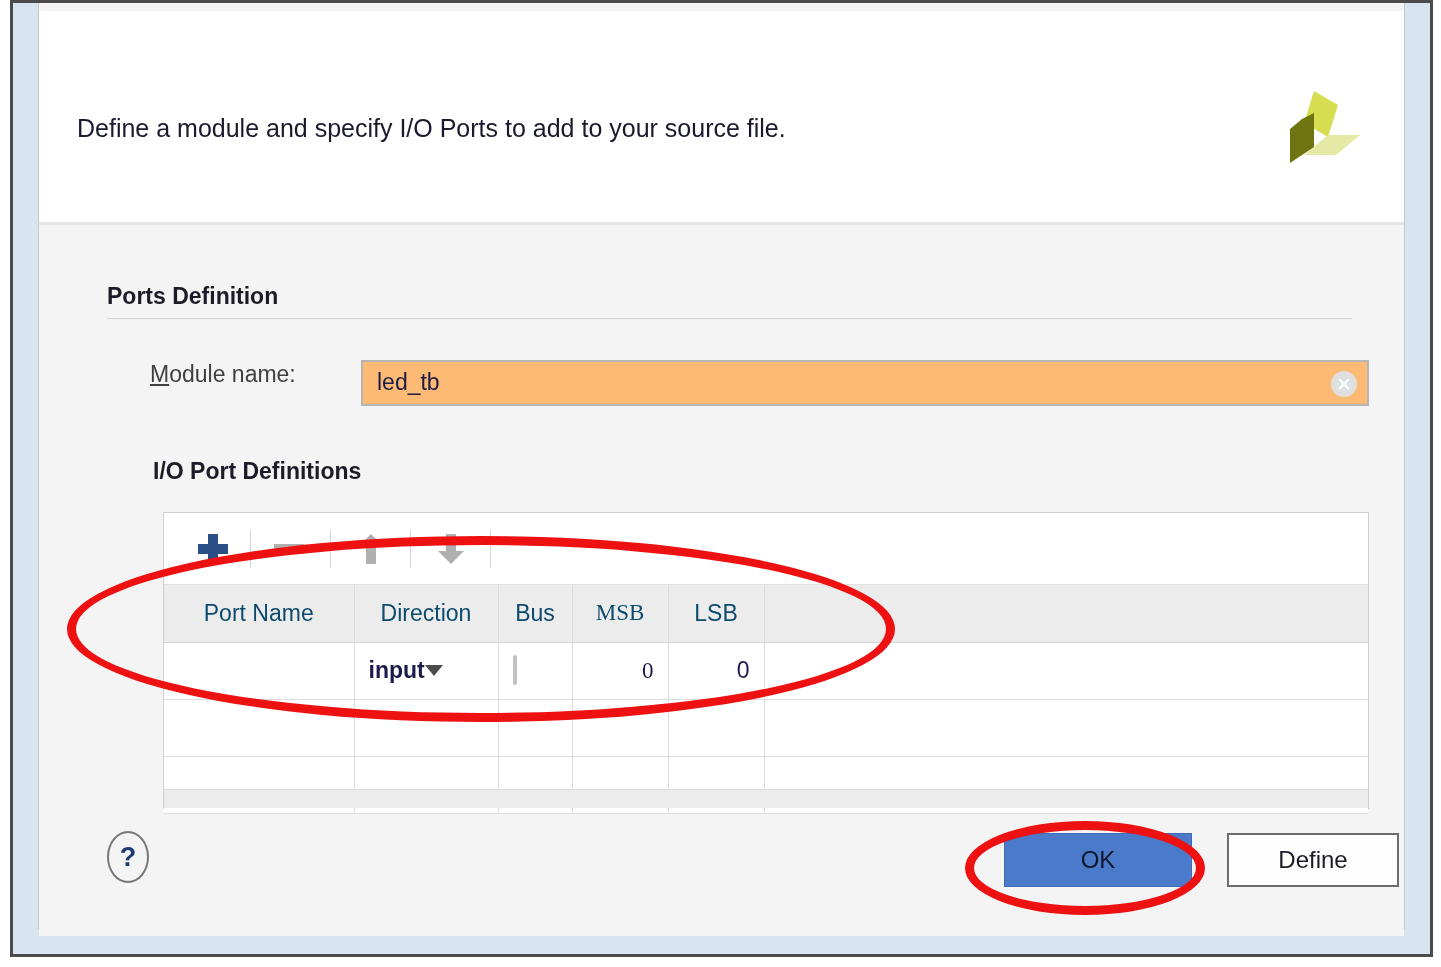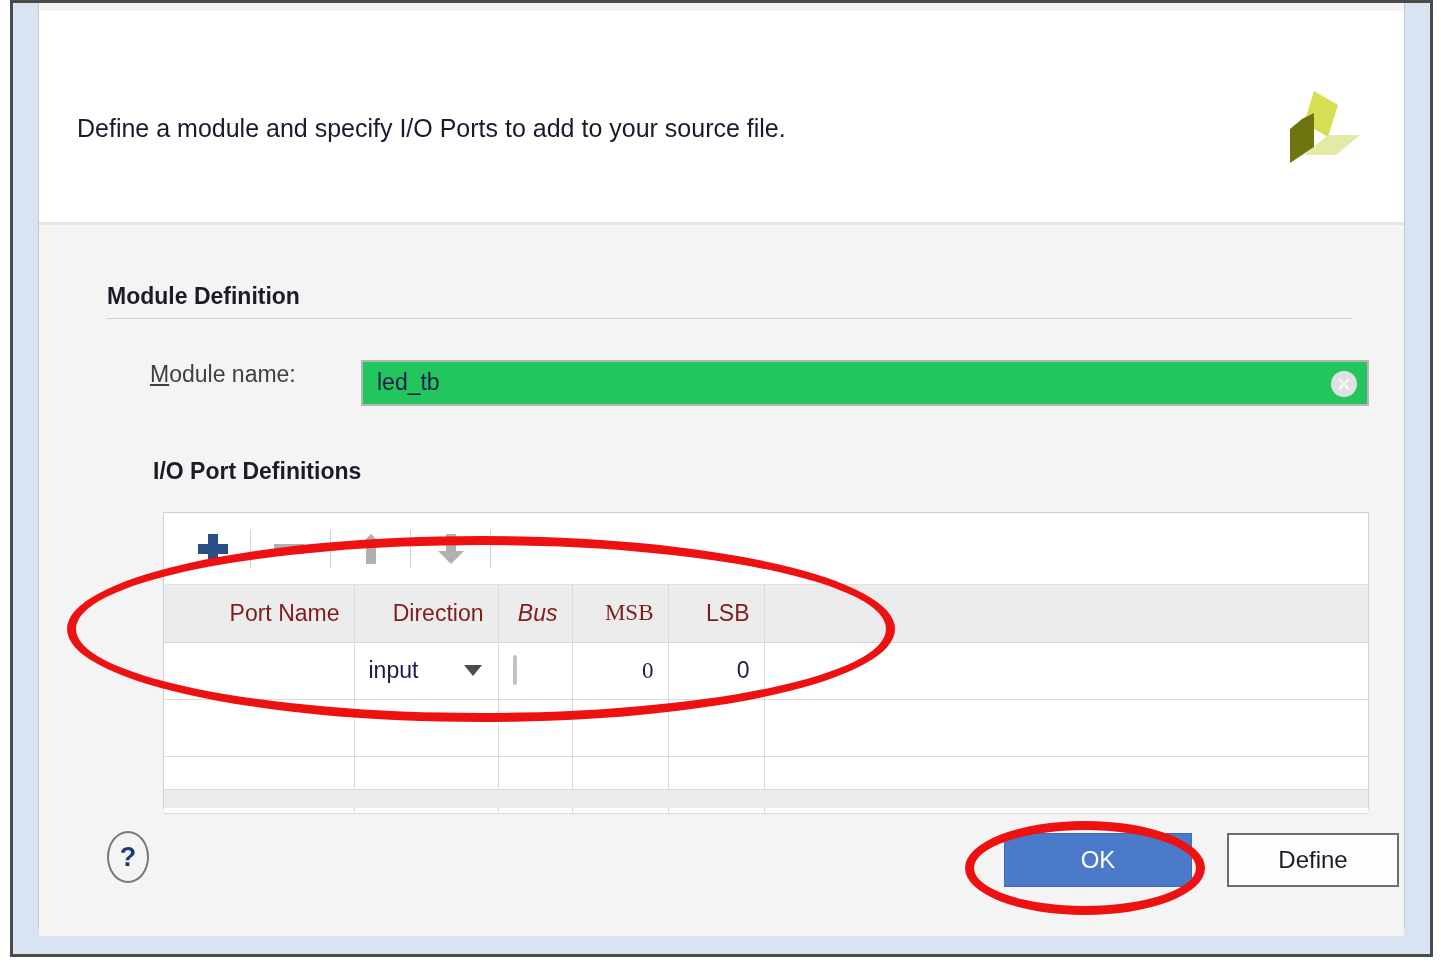--- a/index.html
+++ b/index.html
@@ -101,21 +101,21 @@
     white-space: nowrap;
   }
   #module-name-label .mnemonic { text-decoration: underline; }
 
   #module-name-field {
     position: absolute;
     left: 322px;
     top: 357px;
     width: 1008px;
     height: 46px;
-    background: #22c55e;
+    background: #fdba74;
     border: 2px solid #b5b5b5;
     box-sizing: border-box;
   }
   #module-name-value {
     position: absolute;
     left: 14px;
     top: 7px;
     font-size: 23px;
     color: #1c1c4a;
     white-space: nowrap;
@@ -199,36 +199,37 @@
     border-right: 1px solid #dcdcdc;
     border-bottom: 1px solid #dcdcdc;
     height: 57px;
     padding: 0 14px;
     font-size: 23px;
     font-weight: normal;
     box-sizing: border-box;
   }
   #port-table th {
     background: #ececec;
-    color: #7f1d1d;
-    text-align: right;
+    color: #0c4a6e;
+    text-align: center;
     border-bottom: 1px solid #d5d5d5;
   }
   #port-table td { background: #ffffff; color: #1c1c4a; }
   #port-table th:last-child, #port-table td:last-child { border-right: none; }
   .col-port   { width: 190px; }
   .col-dir    { width: 144px; }
-  .col-bus    { width: 74px; font-style: italic; }
+  .col-bus    { width: 74px; }
   .col-msb    { width: 96px; font-family: Liberation Serif, serif; }
   .col-lsb    { width: 96px; }
   .num-cell   { text-align: right; color: #b9b9b9; padding-right: 20px; }
 
   .dir-cell-inner {
-    display: flex; align-items: center; justify-content: space-between;
+    display: flex; align-items: center; 
     height: 100%;
+    font-weight: bold;
   }
   .chev {
     width: 0; height: 0;
     border-left: 9px solid transparent;
     border-right: 9px solid transparent;
     border-top: 11px solid #4c4c4c;
     margin-right: 2px;
   }
   .bus-checkbox {
     width: 30px; height: 30px;
@@ -264,21 +265,21 @@
     box-sizing: border-box;
   }
   #ok-button {
     position: absolute;
     left: 965px;
     top: 830px;
     width: 188px;
     height: 54px;
     background: #4a7ac9;
     border: 1px solid #3f6cb5;
-    color: #ffffff;
+    color: #0f172a;
     font-size: 24px;
     line-height: 52px;
     text-align: center;
     box-sizing: border-box;
   }
   #cancel-button {
     position: absolute;
     left: 1188px;
     top: 830px;
     width: 172px;
@@ -319,21 +320,21 @@
 
       <svg id="brand-logo" viewBox="0 0 92 80">
         <polygon points="44,2 68,16 58,48 34,34" fill="#d7de52"></polygon>
         <polygon points="58,46 90,46 66,66 34,66" fill="#e4e9a5"></polygon>
         <polygon points="32,30 44,24 44,58 20,74 20,40" fill="#6e7410"></polygon>
       </svg>
     </div>
 
     <div id="dialog-body"></div>
 
-    <div class="section-title" id="module-definition-title">Module Definition</div>
+    <div class="section-title" id="module-definition-title">Ports Definition</div>
     <div id="module-definition-rule"></div>
 
     <div id="module-name-label"><span class="mnemonic">M</span><span>odule name:</span></div>
 
     <div id="module-name-field">
       <div id="module-name-value">led_tb</div>
       <div id="module-name-clear">✕</div>
     </div>
 
     <div class="section-title" id="io-port-title">I/O Port Definitions</div>

